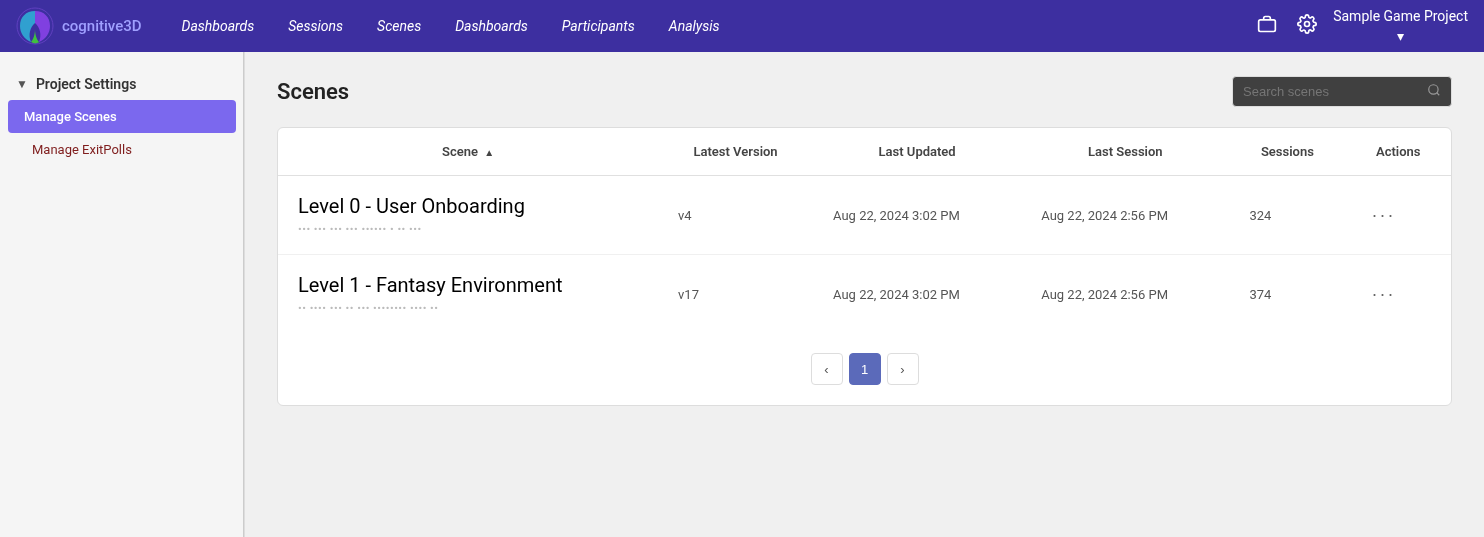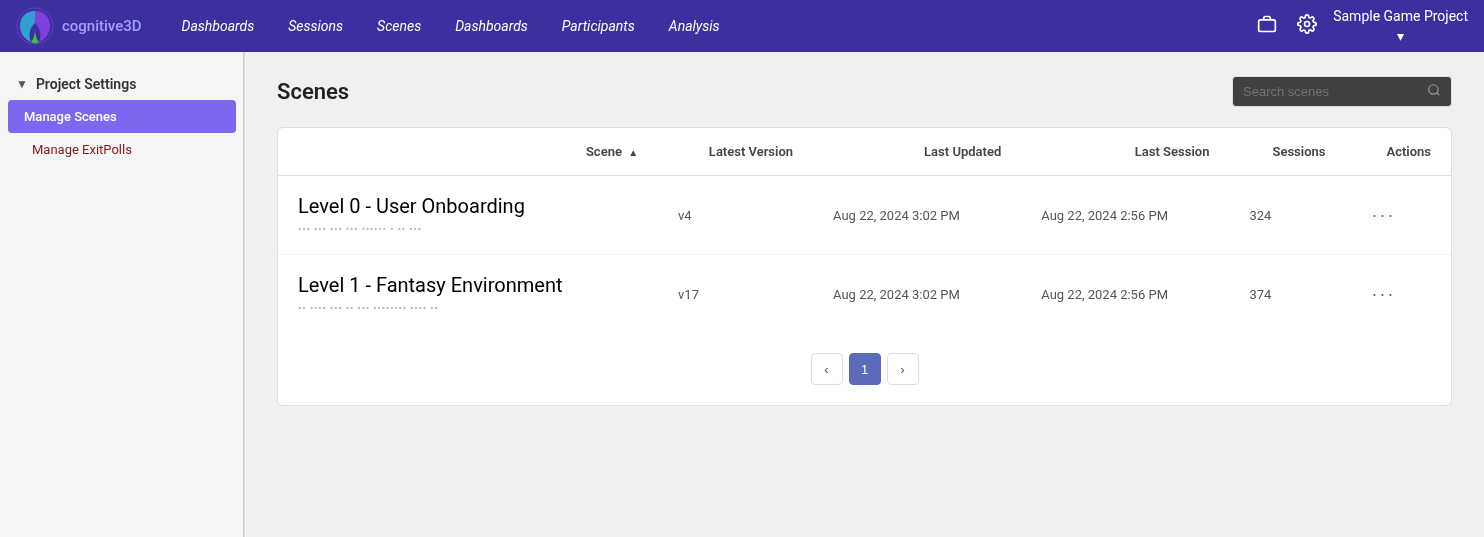--- a/index.html
+++ b/index.html
@@ -160,21 +160,21 @@
     }
     .table {
       width: 100%;
       border-collapse: collapse;
     }
     .table thead tr {
       border-bottom: 1px solid #e0e0e0;
     }
     .table th {
       padding: 16px 20px;
-      text-align: right;
+      text-align: center;
       font-size: 13px;
       font-weight: 600;
       color: #444;
     }
     .table th.sortable {
       cursor: pointer;
       white-space: nowrap;
     }
     .table th .sort-arrow {
       font-size: 10px;

